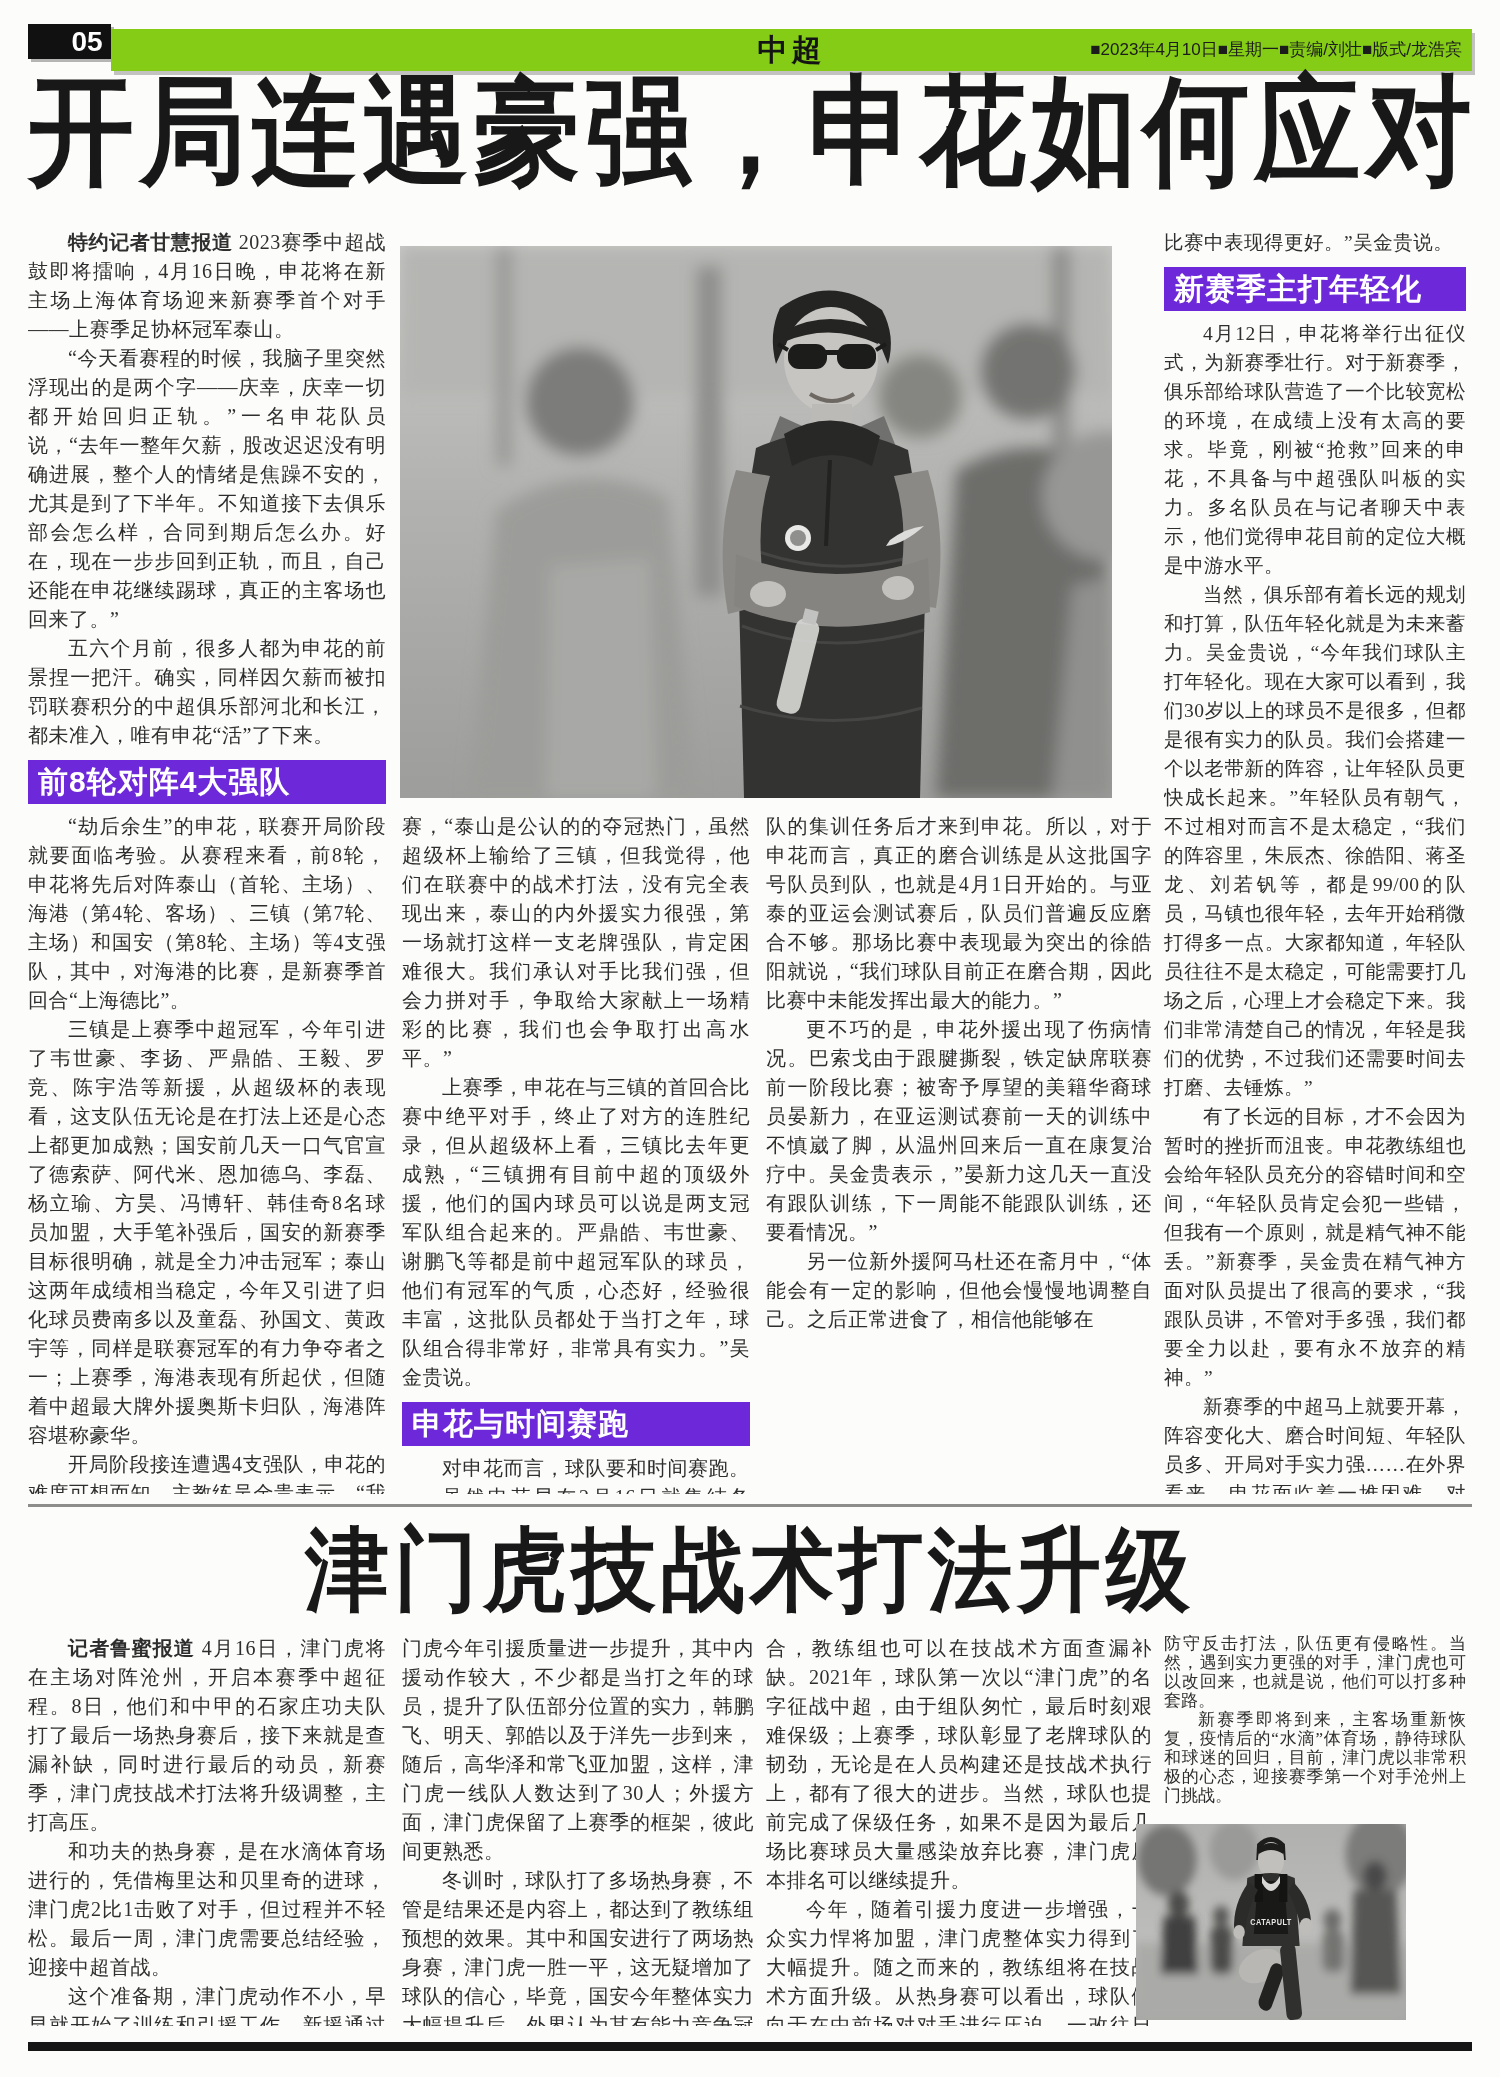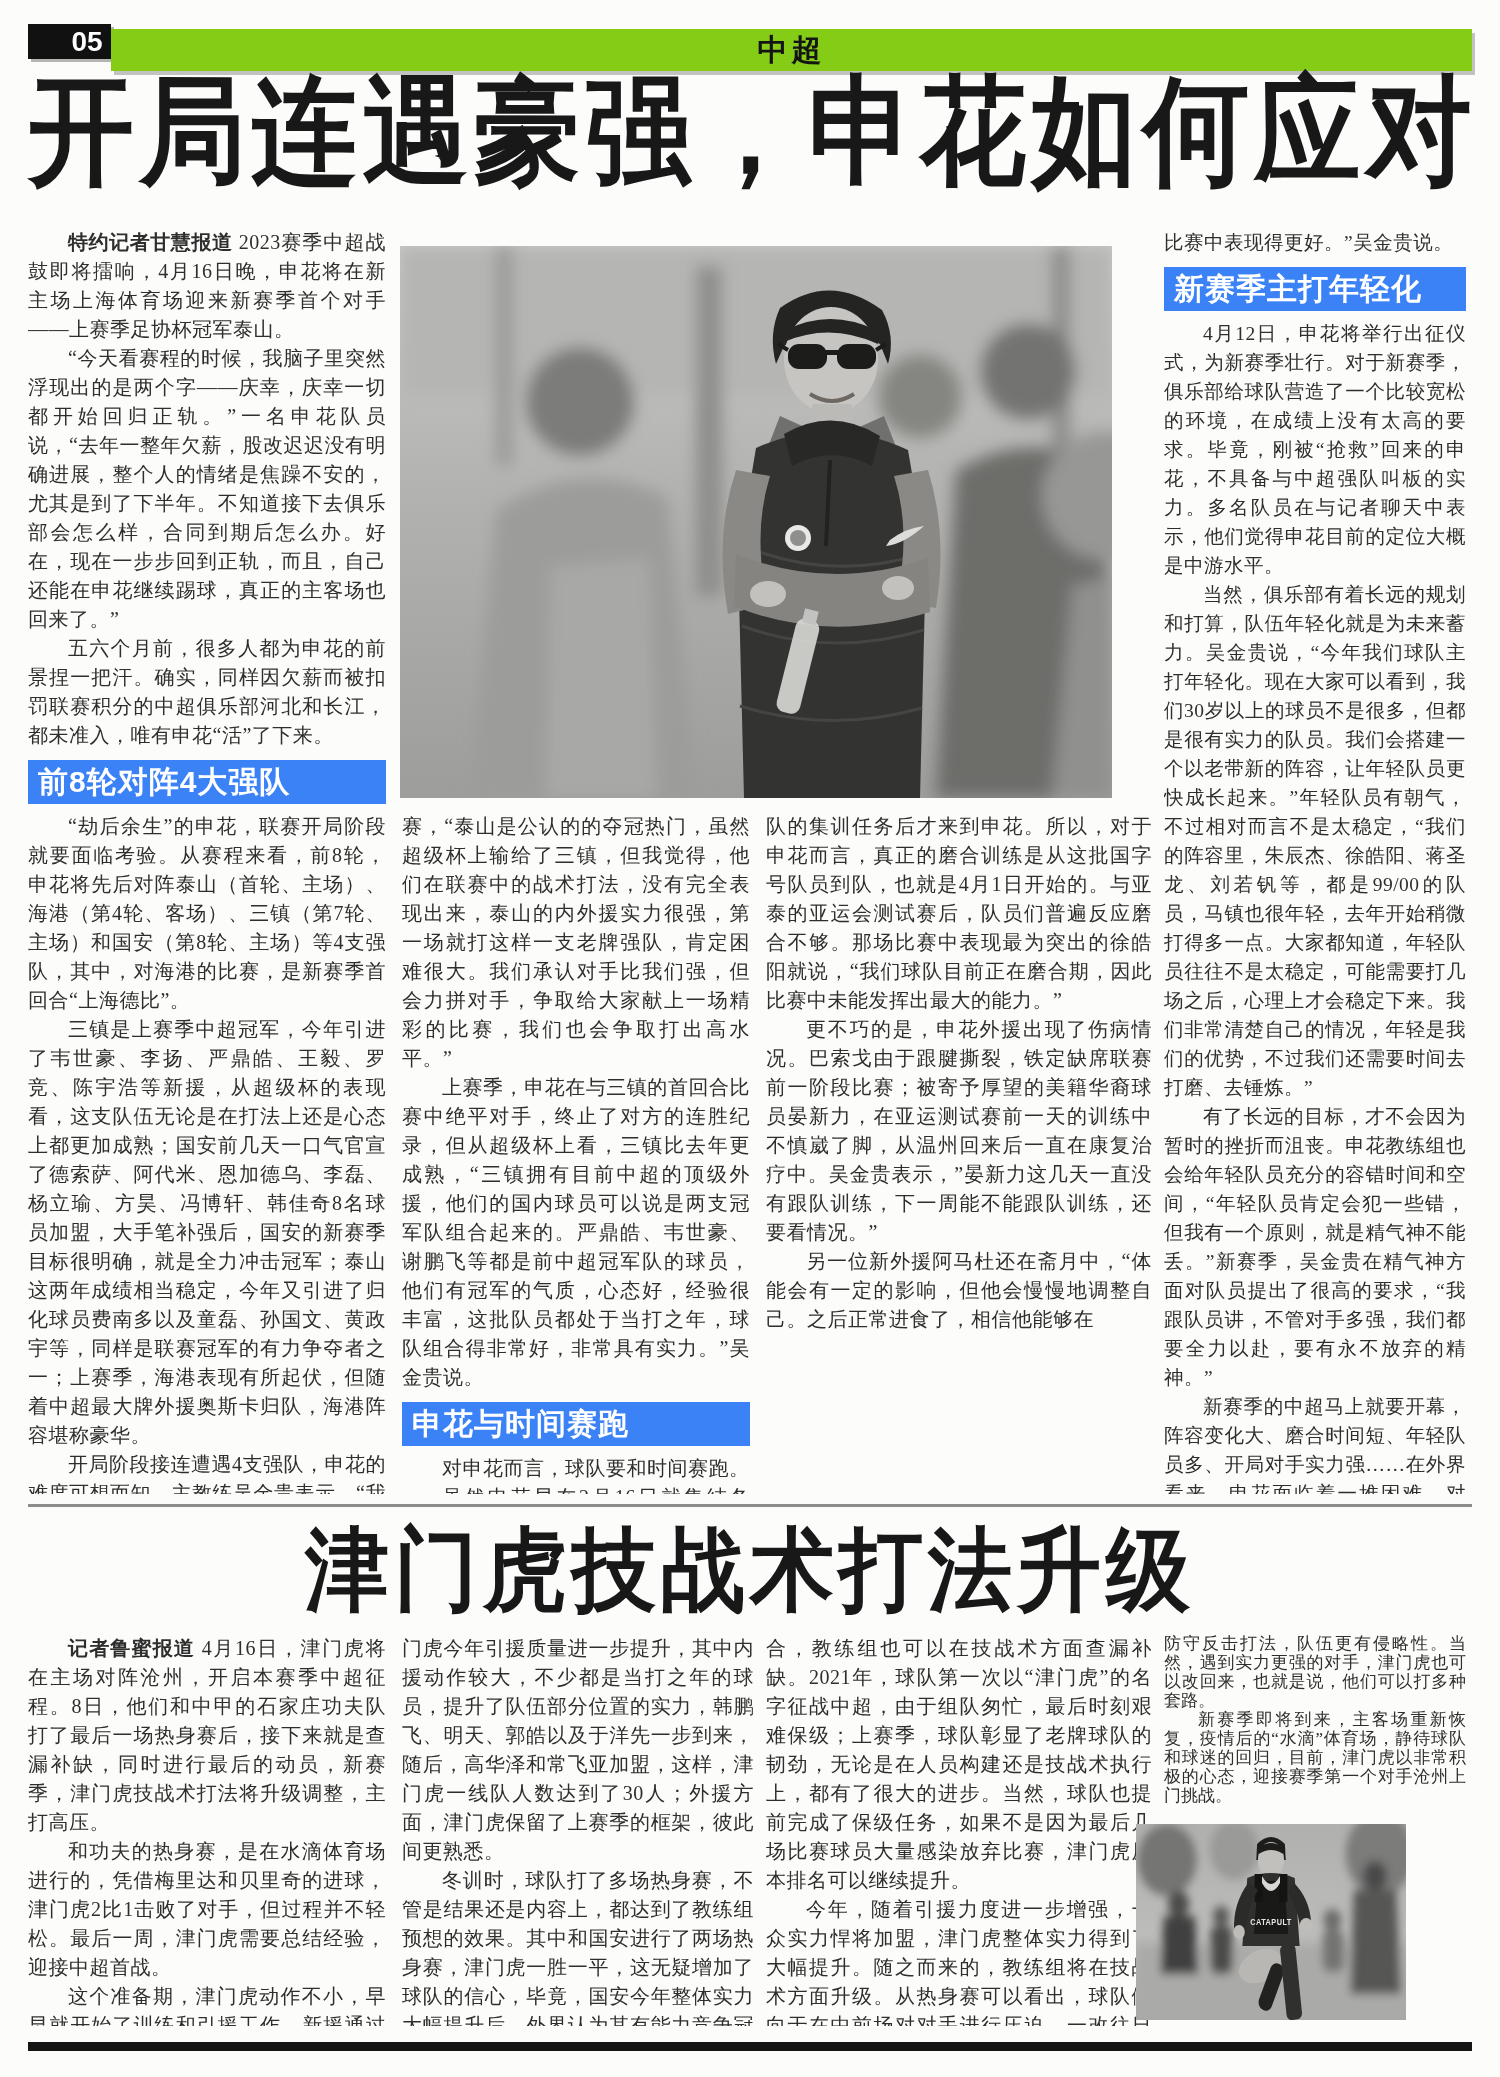--- a/index.html
+++ b/index.html
@@ -17,21 +17,21 @@
     font-family:"Liberation Sans",sans-serif;font-weight:900;font-size:106px;color:#181818;
     text-align:justify;text-align-last:justify;transform:scaleY(1.12);transform-origin:50% 20%;white-space:nowrap;}
   .headline2{position:absolute;left:28px;top:1516px;width:1444px;height:104px;line-height:104px;text-align:center;
     font-family:"Liberation Sans",sans-serif;font-weight:900;font-size:84px;color:#181818;letter-spacing:5px;
     transform:scaleY(1.08);transform-origin:50% 30%;}
   
   .col{position:absolute;overflow:hidden;color:#2e2e2e;font-size:20px;line-height:29px;letter-spacing:.5px;text-align:justify;}
   .col p{margin:0;text-indent:2em;}
   .col p.cont{text-indent:0;}
   .col p b{font-family:"Liberation Sans",sans-serif;letter-spacing:0;}
-  .sec-head{background:#3b82f6;color:#ffffff;font-family:"Liberation Sans",sans-serif;font-weight:bold;
+  .sec-head{background:#6d28d9;color:#ffffff;font-family:"Liberation Sans",sans-serif;font-weight:bold;
     font-size:30px;height:44px;line-height:44px;padding:0 10px;margin:10px 0 8px 0;box-sizing:border-box;
     text-indent:0;letter-spacing:1px;white-space:nowrap;overflow:hidden;}
   #a1c1{left:28px;top:228px;width:358px;height:1266px;}
   #a1c2{left:402px;top:812px;width:348px;height:682px;}
   #a1c3{left:766px;top:812px;width:386px;height:682px;}
   #a1c4{left:1164px;top:228px;width:302px;height:1266px;font-size:19.5px;}
   #a2c1{left:28px;top:1634px;width:358px;height:392px;}
   #a2c2{left:402px;top:1634px;width:352px;height:392px;}
   #a2c3{left:766px;top:1634px;width:386px;height:392px;}
   #a2c4{left:1164px;top:1634px;width:302px;height:188px;font-size:17px;line-height:19px;letter-spacing:0;}
@@ -47,20 +47,21 @@
 <body>
 
 <div class="page">
 
   <div class="masthead">
     <div class="pagenum-box">
       <span>05</span>
     </div>
     <div class="mast-bar">
       <span class="mast-section">中超</span>
+      <span class="mast-meta">■2023年4月10日■星期一■责编/刘壮■版式/龙浩宾</span>
     </div>
   </div>
 
   <div class="headline1">开局连遇豪强，申花如何应对</div>
 
   <div class="photo1">
     <svg viewBox="0 0 712 552" preserveAspectRatio="none">
       <defs>
         <filter id="b1" x="-20%" y="-20%" width="140%" height="140%">
             <feGaussianBlur stdDeviation="8"></feGaussianBlur>

